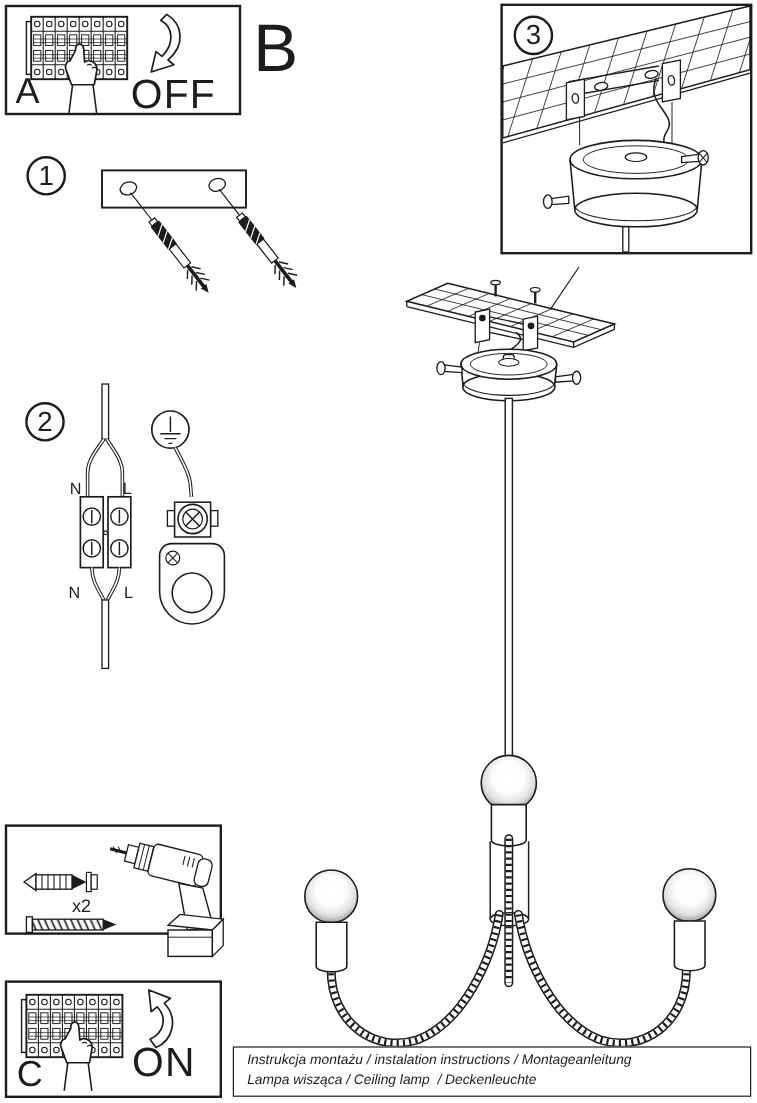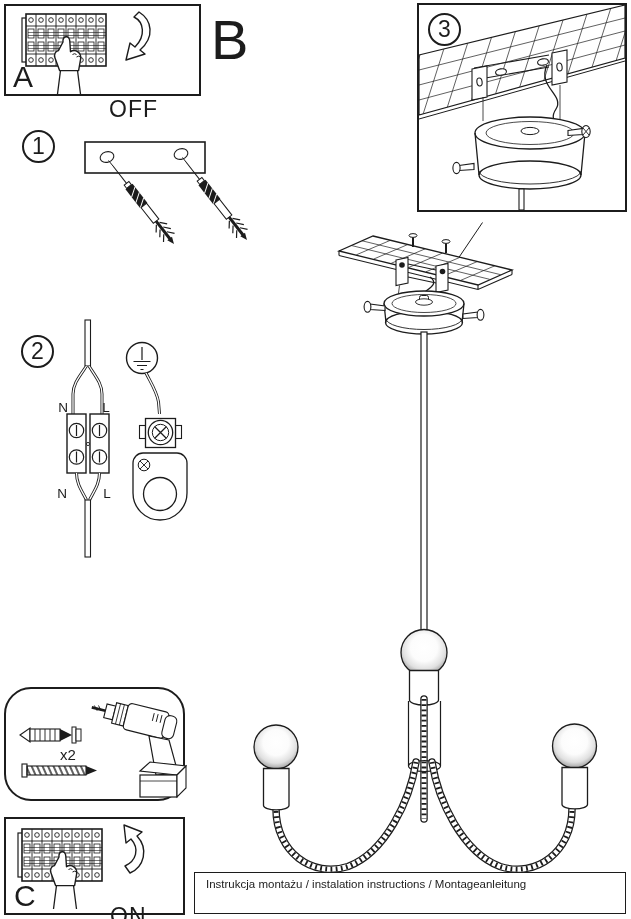--- a/index.html
+++ b/index.html
@@ -10,26 +10,26 @@
   }
   .panel{
     position:absolute;border:2px solid #1c1c1c;background:#fff;box-sizing:border-box;
   }
   .badge{
     position:absolute;width:33px;height:33px;border:2px solid #1c1c1c;border-radius:50%;
     background:#fff;display:flex;align-items:center;justify-content:center;
     font-size:23px;line-height:1;box-sizing:border-box;z-index:3;
   }
   .big-letter{position:absolute;font-size:30px;line-height:1;}
-  .state-word{position:absolute;font-size:23px;line-height:1;letter-spacing:1px;margin-top:36px;}
+  .state-word{position:absolute;font-size:34px;line-height:1;letter-spacing:1px;}
   #section-b{position:absolute;left:211px;top:12px;font-size:56px;line-height:1;}
   .cap-line{white-space:pre;font-size:11.5px;line-height:16px;padding-left:11px;}
   #caption-box{
     position:absolute;left:194px;top:872px;width:432px;height:42px;
-    border:1.5px solid #1c1c1c;box-sizing:border-box;padding-top:3px;background:#fff;
+    border:1.5px solid #1c1c1c;box-sizing:border-box;padding-top:3px;background:#fff;font-style:italic;
   }
   svg{position:absolute;overflow:visible;}
   svg text{font-family:"Liberation Sans",sans-serif;fill:#1c1c1c;}
 </style>
 </head>
 <body>
 
 <svg width="0" height="0" style="position:absolute" aria-hidden="true">
   <defs>
     <radialGradient id="gBulb" cx="50%" cy="40%" r="65%">
@@ -238,21 +238,21 @@
     <circle cx="160.5" cy="432.5" r="12.2" stroke-width="1.3"></circle>
     <circle cx="160.5" cy="432.5" r="8.2" stroke-width="1"></circle>
     <path d="M154.5,426.5 L166.5,438.5 M166.5,426.5 L154.5,438.5" stroke-width="1.3"></path>
     <path d="M133,463 a10,10 0 0 1 10,-10 h34 a10,10 0 0 1 10,10 v30 a27,27 0 0 1 -54,0 z" stroke-width="1.3"></path>
     <circle cx="144" cy="465" r="5.8" stroke-width="1"></circle>
     <path d="M140,461 L148,469 M148,461 L140,469" stroke-width="0.9"></path>
     <circle cx="160" cy="494" r="16.5" stroke-width="1.3"></circle>
   </g>
 </svg>
 
-<div class="panel" id="tools-panel" style="left:4px;top:687px;width:181px;height:114px;border-radius:27px;">
+<div class="panel" id="tools-panel" style="left:4px;top:687px;width:181px;height:92px;">
   <svg width="177" height="109" viewBox="0 0 177 109" style="left:0;top:0">
 
     <g>
       <polygon points="14,46 24,39 24,53" fill="#fff" stroke="#1c1c1c" stroke-width="1.1"></polygon>
       <rect x="24" y="40" width="30" height="12" fill="#fff" stroke="#1c1c1c" stroke-width="1.1"></rect>
       <path d="M29,40 V52 M34,40 V52 M39,40 V52 M44,40 V52 M49,40 V52" stroke="#1c1c1c" stroke-width="0.9"></path>
       <path d="M54,40 L66,46 L54,52 Z" fill="#1c1c1c"></path>
       <rect x="66" y="38" width="4" height="16" fill="#fff" stroke="#1c1c1c" stroke-width="1"></rect>
       <rect x="70" y="40" width="5" height="12" fill="#fff" stroke="#1c1c1c" stroke-width="1"></rect>
     </g>
@@ -377,13 +377,14 @@
   </g>
 
   <circle cx="276" cy="747" r="22" fill="url(#gBulb)" stroke="#1c1c1c" stroke-width="1.3"></circle>
   <path d="M263.5,768.5 h25.5 v37 a12.75,4.4 0 0 1 -25.5,0 z" fill="#fff" stroke="#1c1c1c" stroke-width="1.3"></path>
   <circle cx="574.5" cy="746" r="22" fill="url(#gBulb)" stroke="#1c1c1c" stroke-width="1.3"></circle>
   <path d="M562,767.5 h25.5 v37 a12.75,4.4 0 0 1 -25.5,0 z" fill="#fff" stroke="#1c1c1c" stroke-width="1.3"></path>
 </svg>
 
 <div id="caption-box">
   <div class="cap-line">Instrukcja montażu / instalation instructions / Montageanleitung</div>
+  <div class="cap-line">Lampa wisząca / Ceiling lamp  / Deckenleuchte</div>
 </div>
 
 </body></html>

